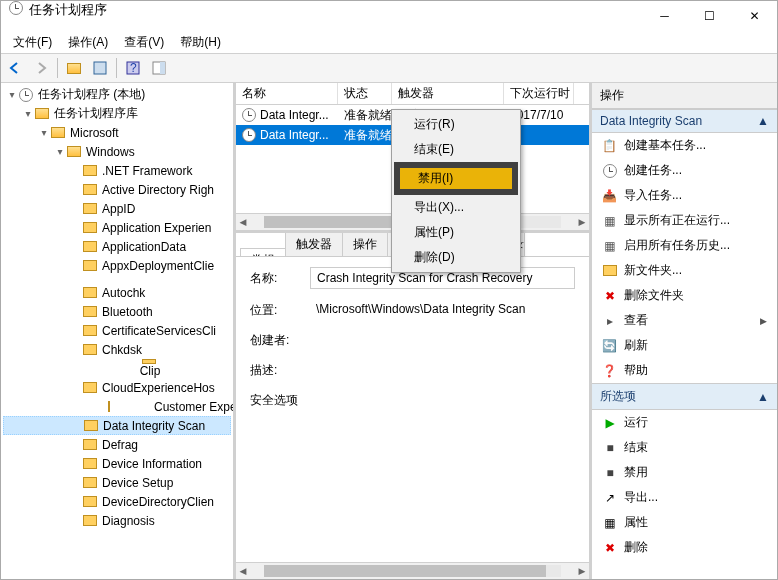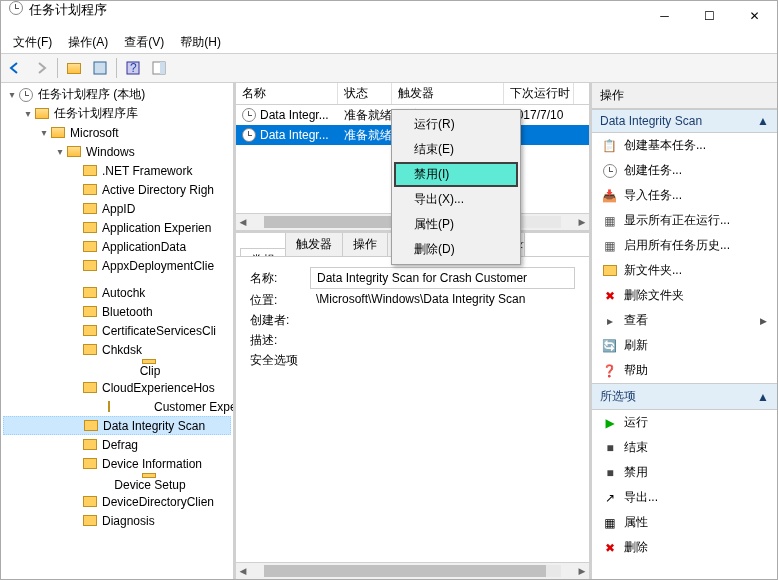--- a/index.html
+++ b/index.html
@@ -35,27 +35,27 @@
 .trow { display: flex; height: 20px; align-items: center; }
 .trow.sel { background: #0078d7; color: #fff; }
 .td { padding: 1px 6px; overflow: hidden; white-space: nowrap; display: flex; align-items: center; }
 .hscroll { height: 17px; border-top: 1px solid #d0d0d0; background: #f0f0f0; display: flex; align-items: center; }
 .hscroll .track { flex: 1; height: 12px; background: #e8e8e8; position: relative; margin: 0 14px; }
 .hscroll .thumb { position: absolute; left: 0; width: 60%; height: 100%; background: #c0c0c0; }
 .hscroll .arr { width: 14px; text-align: center; color: #666; font-size: 9px; }
 
 .context-menu { position: absolute; top: 26px; left: 155px; width: 130px; background: #f0f0f0; border: 1px solid #a0a0a0; box-shadow: 2px 2px 4px rgba(0,0,0,.3); z-index: 100; padding: 2px; }
 .ctx-item { padding: 4px 20px; }
-.ctx-item.hi { background: #5eead4; border: 2px solid #404040; padding: 2px 18px; }
+.ctx-item.hi { background: #eab308; border: 6px solid #404040; padding: 2px 18px; }
 
 .detail { flex: 1; display: flex; flex-direction: column; overflow: hidden; }
 .tabs { display: flex; height: 24px; align-items: flex-end; padding: 0 4px; border-bottom: 1px solid #ccc; overflow: hidden; }
 .tab { padding: 3px 10px; border: 1px solid #ccc; border-bottom: none; margin-right: -1px; background: #f0f0f0; white-space: nowrap; }
 .tab.active { background: #fff; position: relative; top: 16px; }
-.detail-body { flex: 1; padding: 10px 14px; display: flex; flex-direction: column; overflow: hidden; }
+.detail-body { flex: 1; padding: 10px 14px; display: flex; flex-direction: column; gap: 10px; overflow: hidden; }
 .frow { display: flex; align-items: flex-start; gap: 10px; }
 .flabel { width: 50px; padding-top: 3px; }
 .fval { flex: 1; border: 1px solid #ccc; padding: 3px 6px; background: #fff; }
 .fval.tall { height: 56px; }
 
 .actions { width: 185px; display: flex; flex-direction: column; }
 .act-title { padding: 4px 8px; background: #f0f0f0; border-bottom: 1px solid #ccc; }
 .act-section { padding: 4px 8px; background: #e1edf7; border-top: 1px solid #ccc; border-bottom: 1px solid #ccc; display: flex; align-items: center; justify-content: space-between; color: #1a3e6e; }
 .act-body { flex: 1; overflow-y: auto; }
 .act-item { display: flex; align-items: center; gap: 6px; padding: 4px 10px; }
@@ -218,21 +218,21 @@
         <div class="tree-row" style="padding-left: 66px;">
           <span class="exp"></span>
           <span class="fold folder-ico"></span>
           <span class="tree-label">Defrag</span>
         </div>
         <div class="tree-row" style="padding-left: 66px;">
           <span class="exp"></span>
           <span class="fold folder-ico"></span>
           <span class="tree-label">Device Information</span>
         </div>
-        <div class="tree-row" style="padding-left: 66px; flex-direction: column;">
+        <div class="tree-row" style="padding-left: 66px;">
           <span class="exp"></span>
           <span class="fold folder-ico"></span>
           <span class="tree-label">Device Setup</span>
         </div>
         <div class="tree-row" style="padding-left: 66px;">
           <span class="exp"></span>
           <span class="fold folder-ico"></span>
           <span class="tree-label">DeviceDirectoryClien</span>
         </div>
         <div class="tree-row" style="padding-left: 66px;">
@@ -293,21 +293,21 @@
         <div class="tab active">常规</div>
         <div class="tab">触发器</div>
         <div class="tab">操作</div>
         <div class="tab" style="overflow:hidden;max-width:40px">条件</div>
         <div class="tab" style="overflow:hidden;max-width:40px">设置</div>
         <div class="tab" style="overflow:hidden;max-width:60px">历史记录</div>
       </div>
       <div class="detail-body">
         <div class="frow">
             <div class="flabel">名称:</div>
-            <div class="fval">Data Integrity Scan for Crash Customer</div>
+            <div class="fval">Crash Integrity Scan for Crash Recovery</div>
           </div>
         <div class="frow">
             <div class="flabel">位置:</div>
             <div class="fval" style="border:none">\Microsoft\Windows\Data Integrity Scan</div>
           </div>
         <div class="frow">
             <div class="flabel">创建者:</div>
           </div>
         <div class="frow">
             <div class="flabel">描述:</div>

